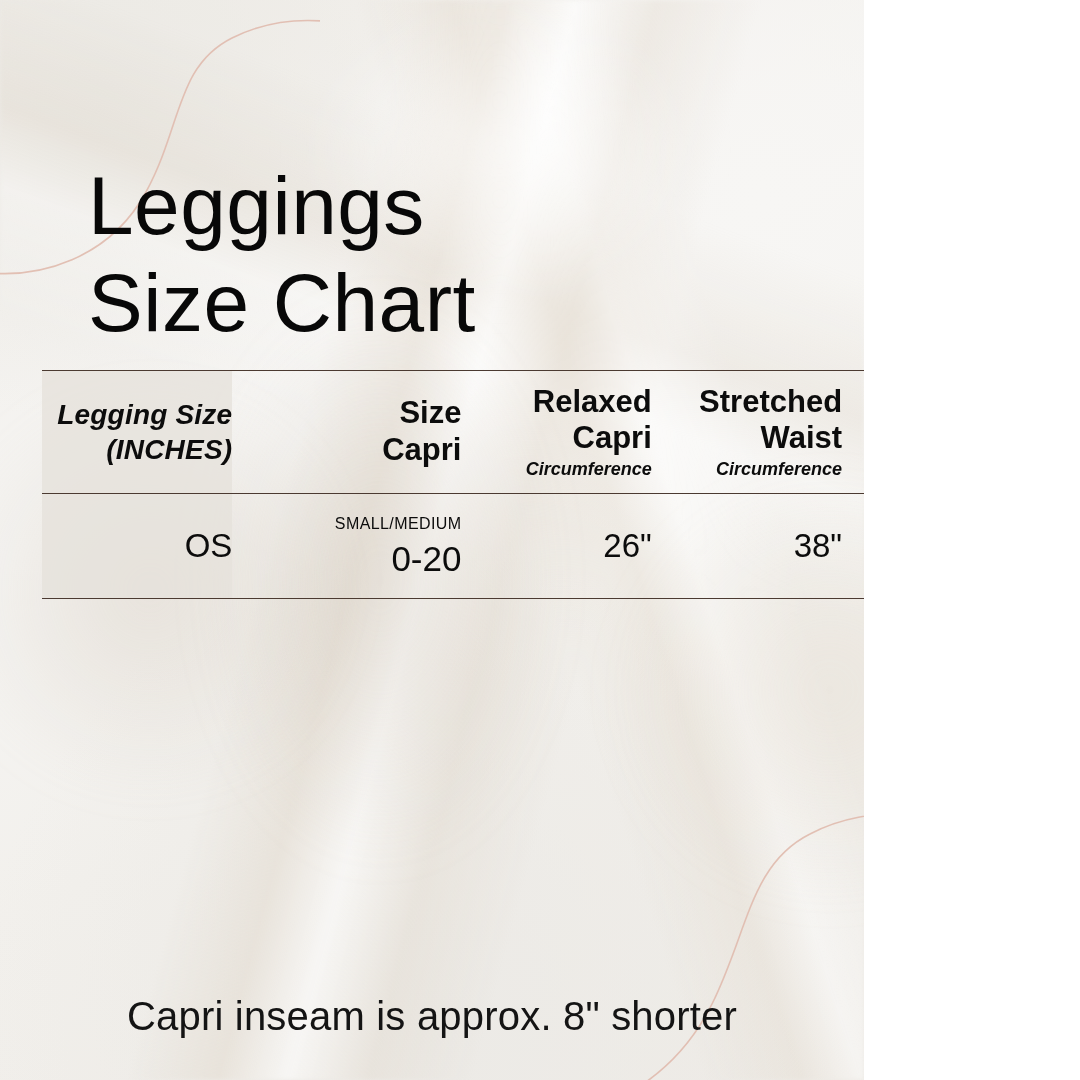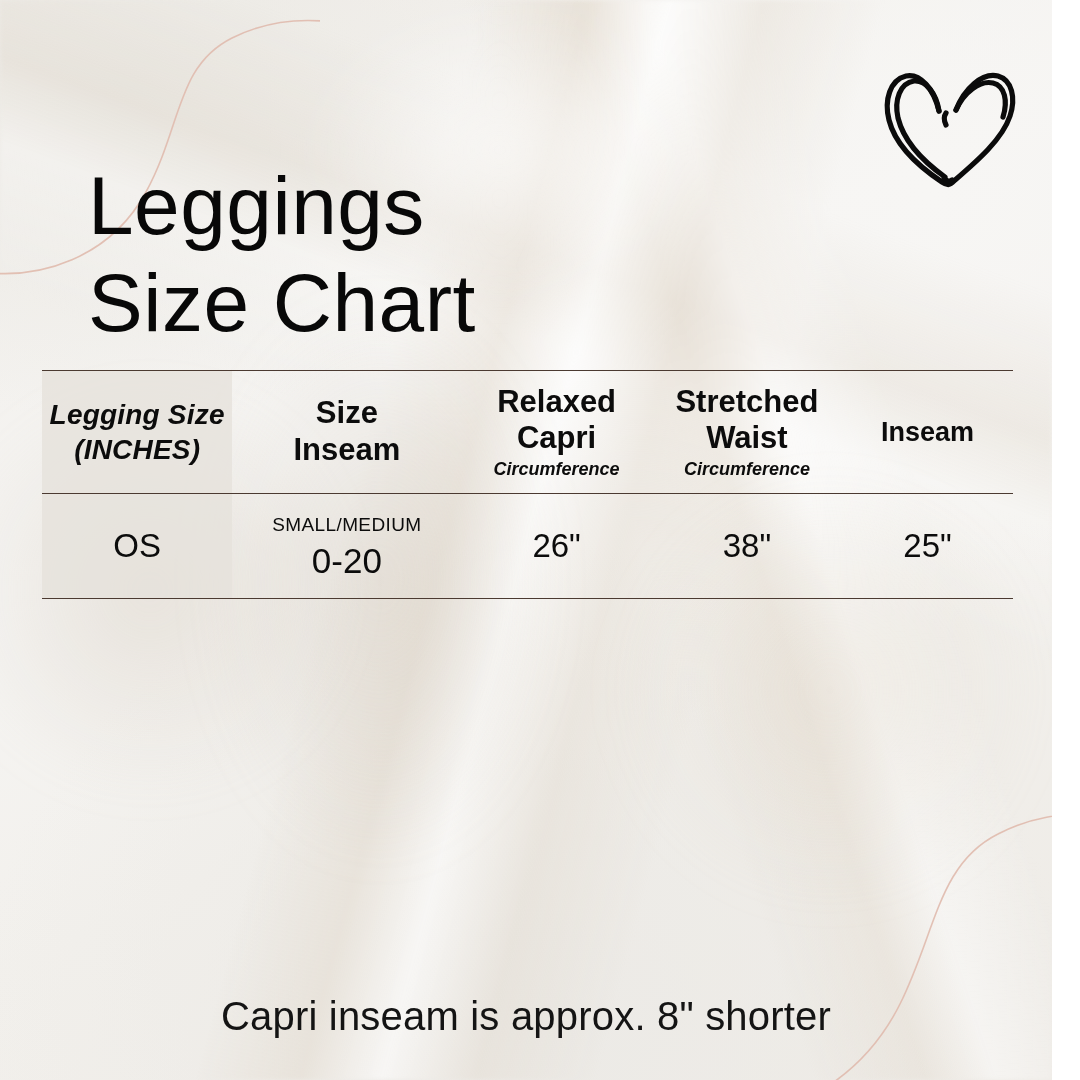--- a/index.html
+++ b/index.html
@@ -8,21 +8,21 @@
   }
   body {
     width: 1080px;
     height: 1080px;
     overflow: hidden;
     font-family: "Liberation Sans", sans-serif;
   }
 
   #canvas {
     position: relative;
-    width: 1052px;
+    width: 864px;
     height: 1080px;
     background: #f1efec;
     overflow: hidden;
   }
 
   
   .bg-layer {
     position: absolute;
     inset: 0;
     pointer-events: none;
@@ -106,21 +106,21 @@
     table-layout: fixed;
   }
   .sz-table col.c-size   { width: 19.6%; }
   .sz-table col.c-range  { width: 23.6%; }
   .sz-table col.c-relax  { width: 19.6%; }
   .sz-table col.c-stretch{ width: 19.6%; }
   .sz-table col.c-inseam { width: 17.6%; }
 
   .sz-table th, .sz-table td {
     border-top: 1.6px solid #4b3a31;
-    text-align: center;
+    text-align: right;
     vertical-align: middle;
     padding: 0;
     color: #0c0c0c;
   }
   .sz-table thead th { height: 122px; }
   .sz-table tbody td { height: 104px; }
   .sz-table tbody tr:last-child td { border-bottom: 1.6px solid #4b3a31; }
 
   
   .col-tint { background: rgba(229,226,219,0.78); }
@@ -151,21 +151,21 @@
   .th-plain {
     font-weight: 700;
     font-size: 27px;
   }
 
   
   .cell-code { font-size: 33px; font-weight: 400; }
   .cell-range-wrap { line-height: 1.0; }
   .cell-range-label {
     display: block;
-    font-size: 19px;
+    font-size: 16px;
     letter-spacing: 0.4px;
     margin-bottom: 9px;
   }
   .cell-range-value { display: block; font-size: 35px; }
   .cell-measure { font-size: 33px; font-weight: 400; }
 
   
   .footer-note {
     position: absolute;
     left: 0;
@@ -219,21 +219,21 @@
           <col class="c-range">
           <col class="c-relax">
           <col class="c-stretch">
           <col class="c-inseam">
       </colgroup>
       <thead>
         <tr>
           <th class="col-tint th-legging">Legging Size
 (INCHES)</th>
           <th class="th-strong">Size
-Inseam</th>
+Capri</th>
           <th>
             <span class="th-strong">Relaxed
 Capri</span>
             <span class="th-sub">Circumference</span>
           </th>
           <th>
             <span class="th-strong">Stretched
 Waist</span>
             <span class="th-sub">Circumference</span>
           </th>

